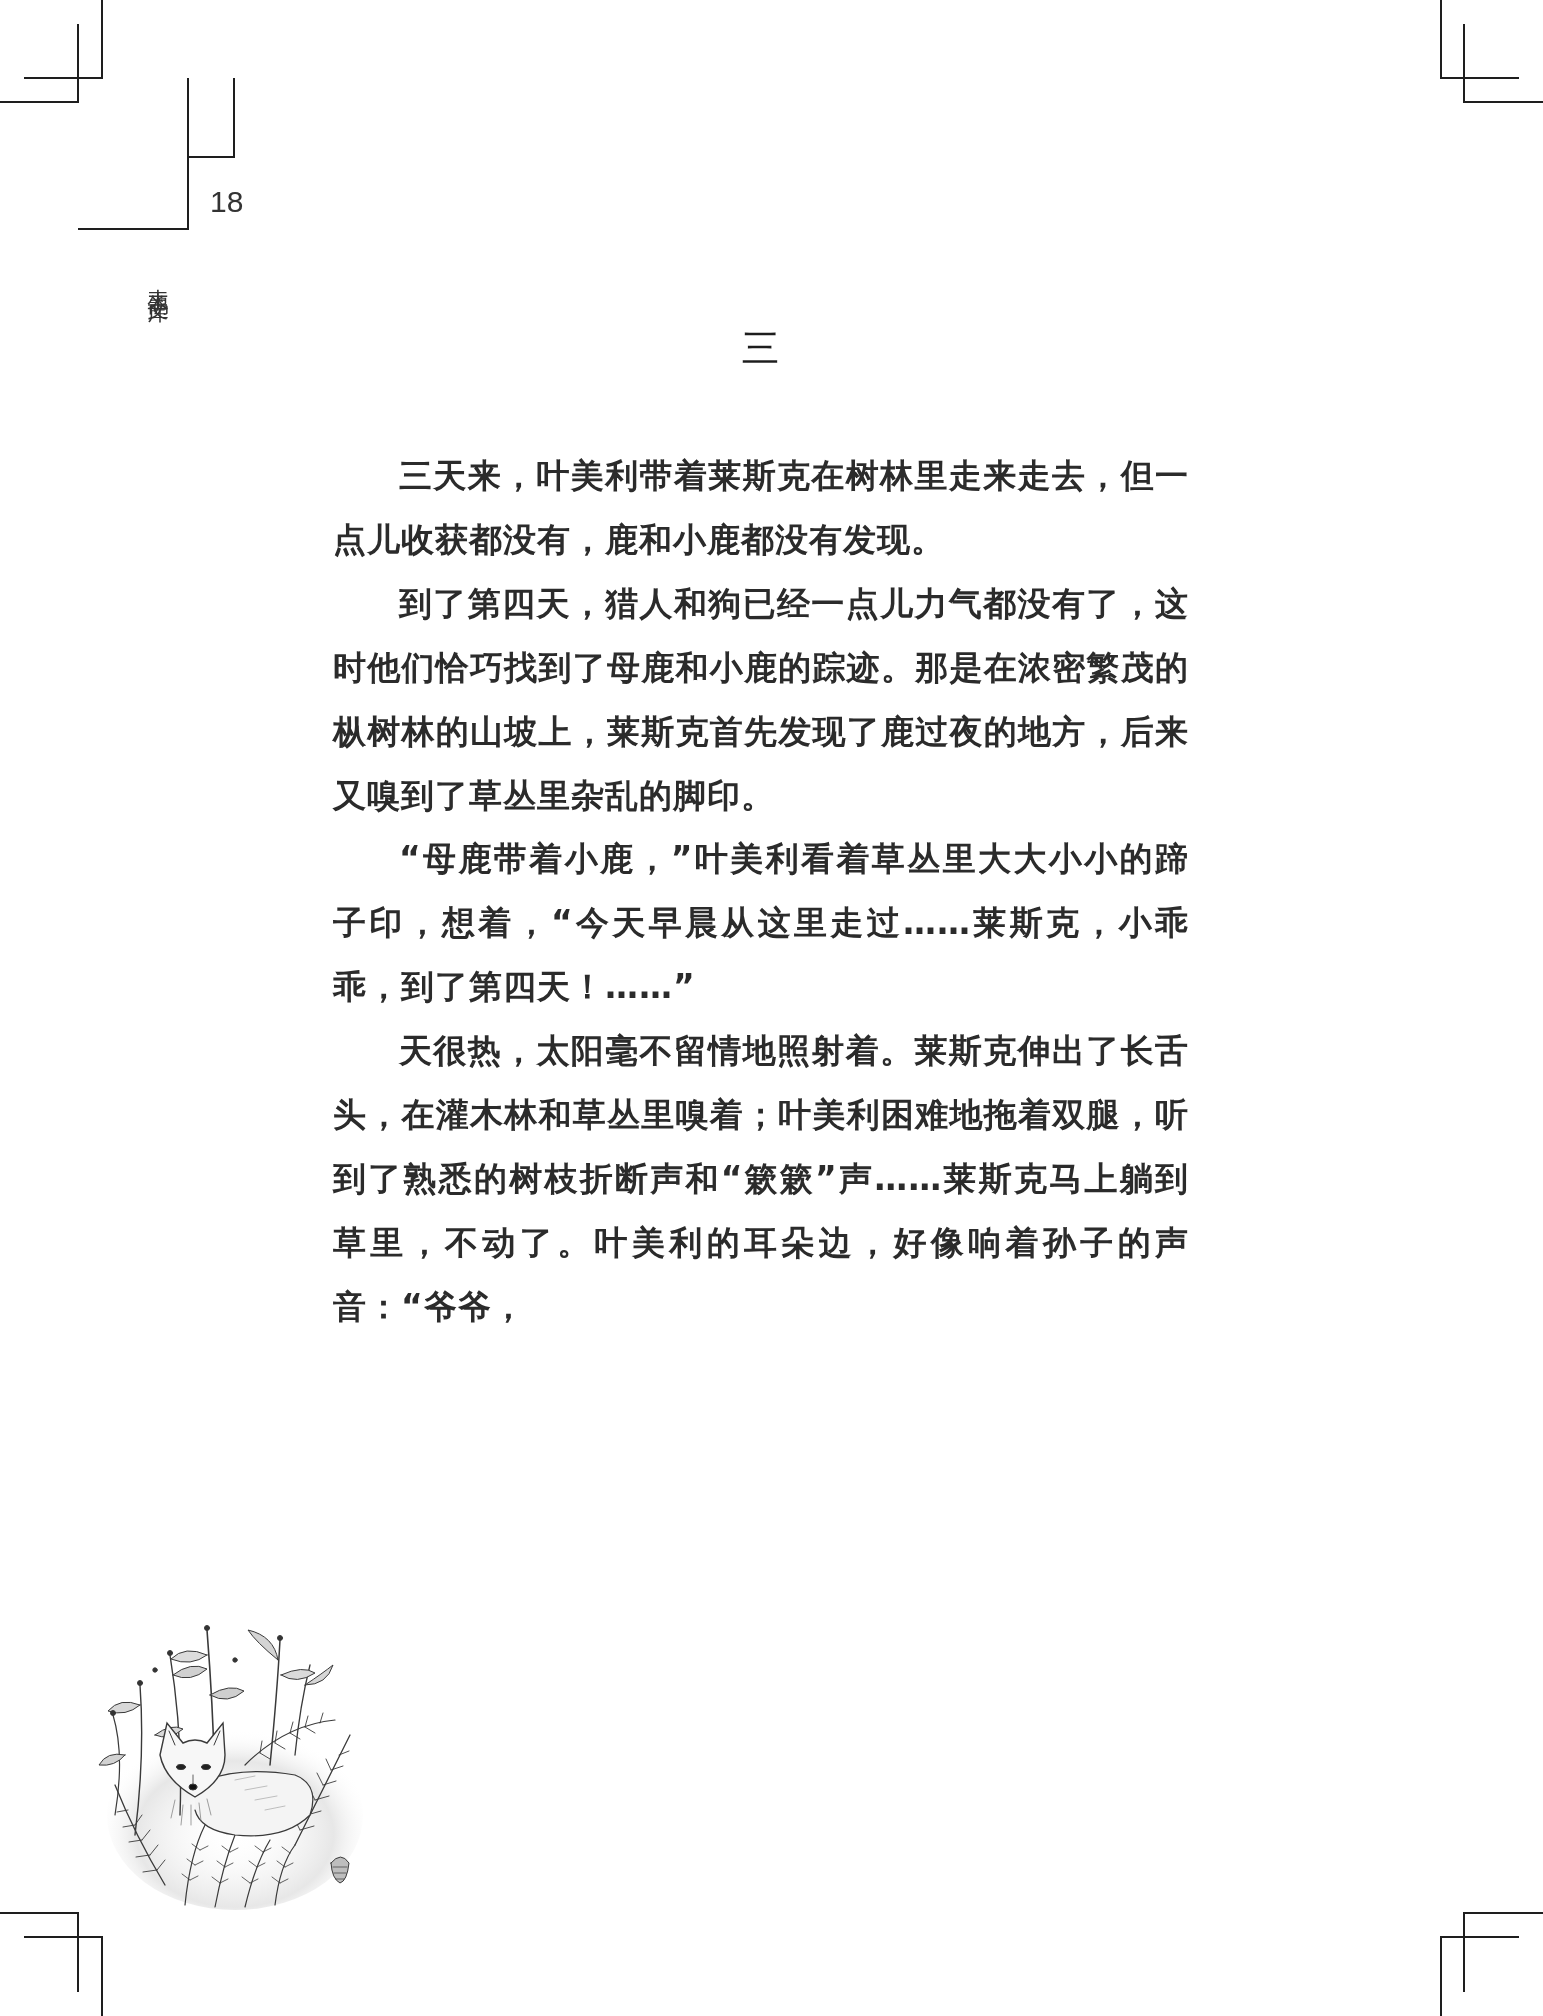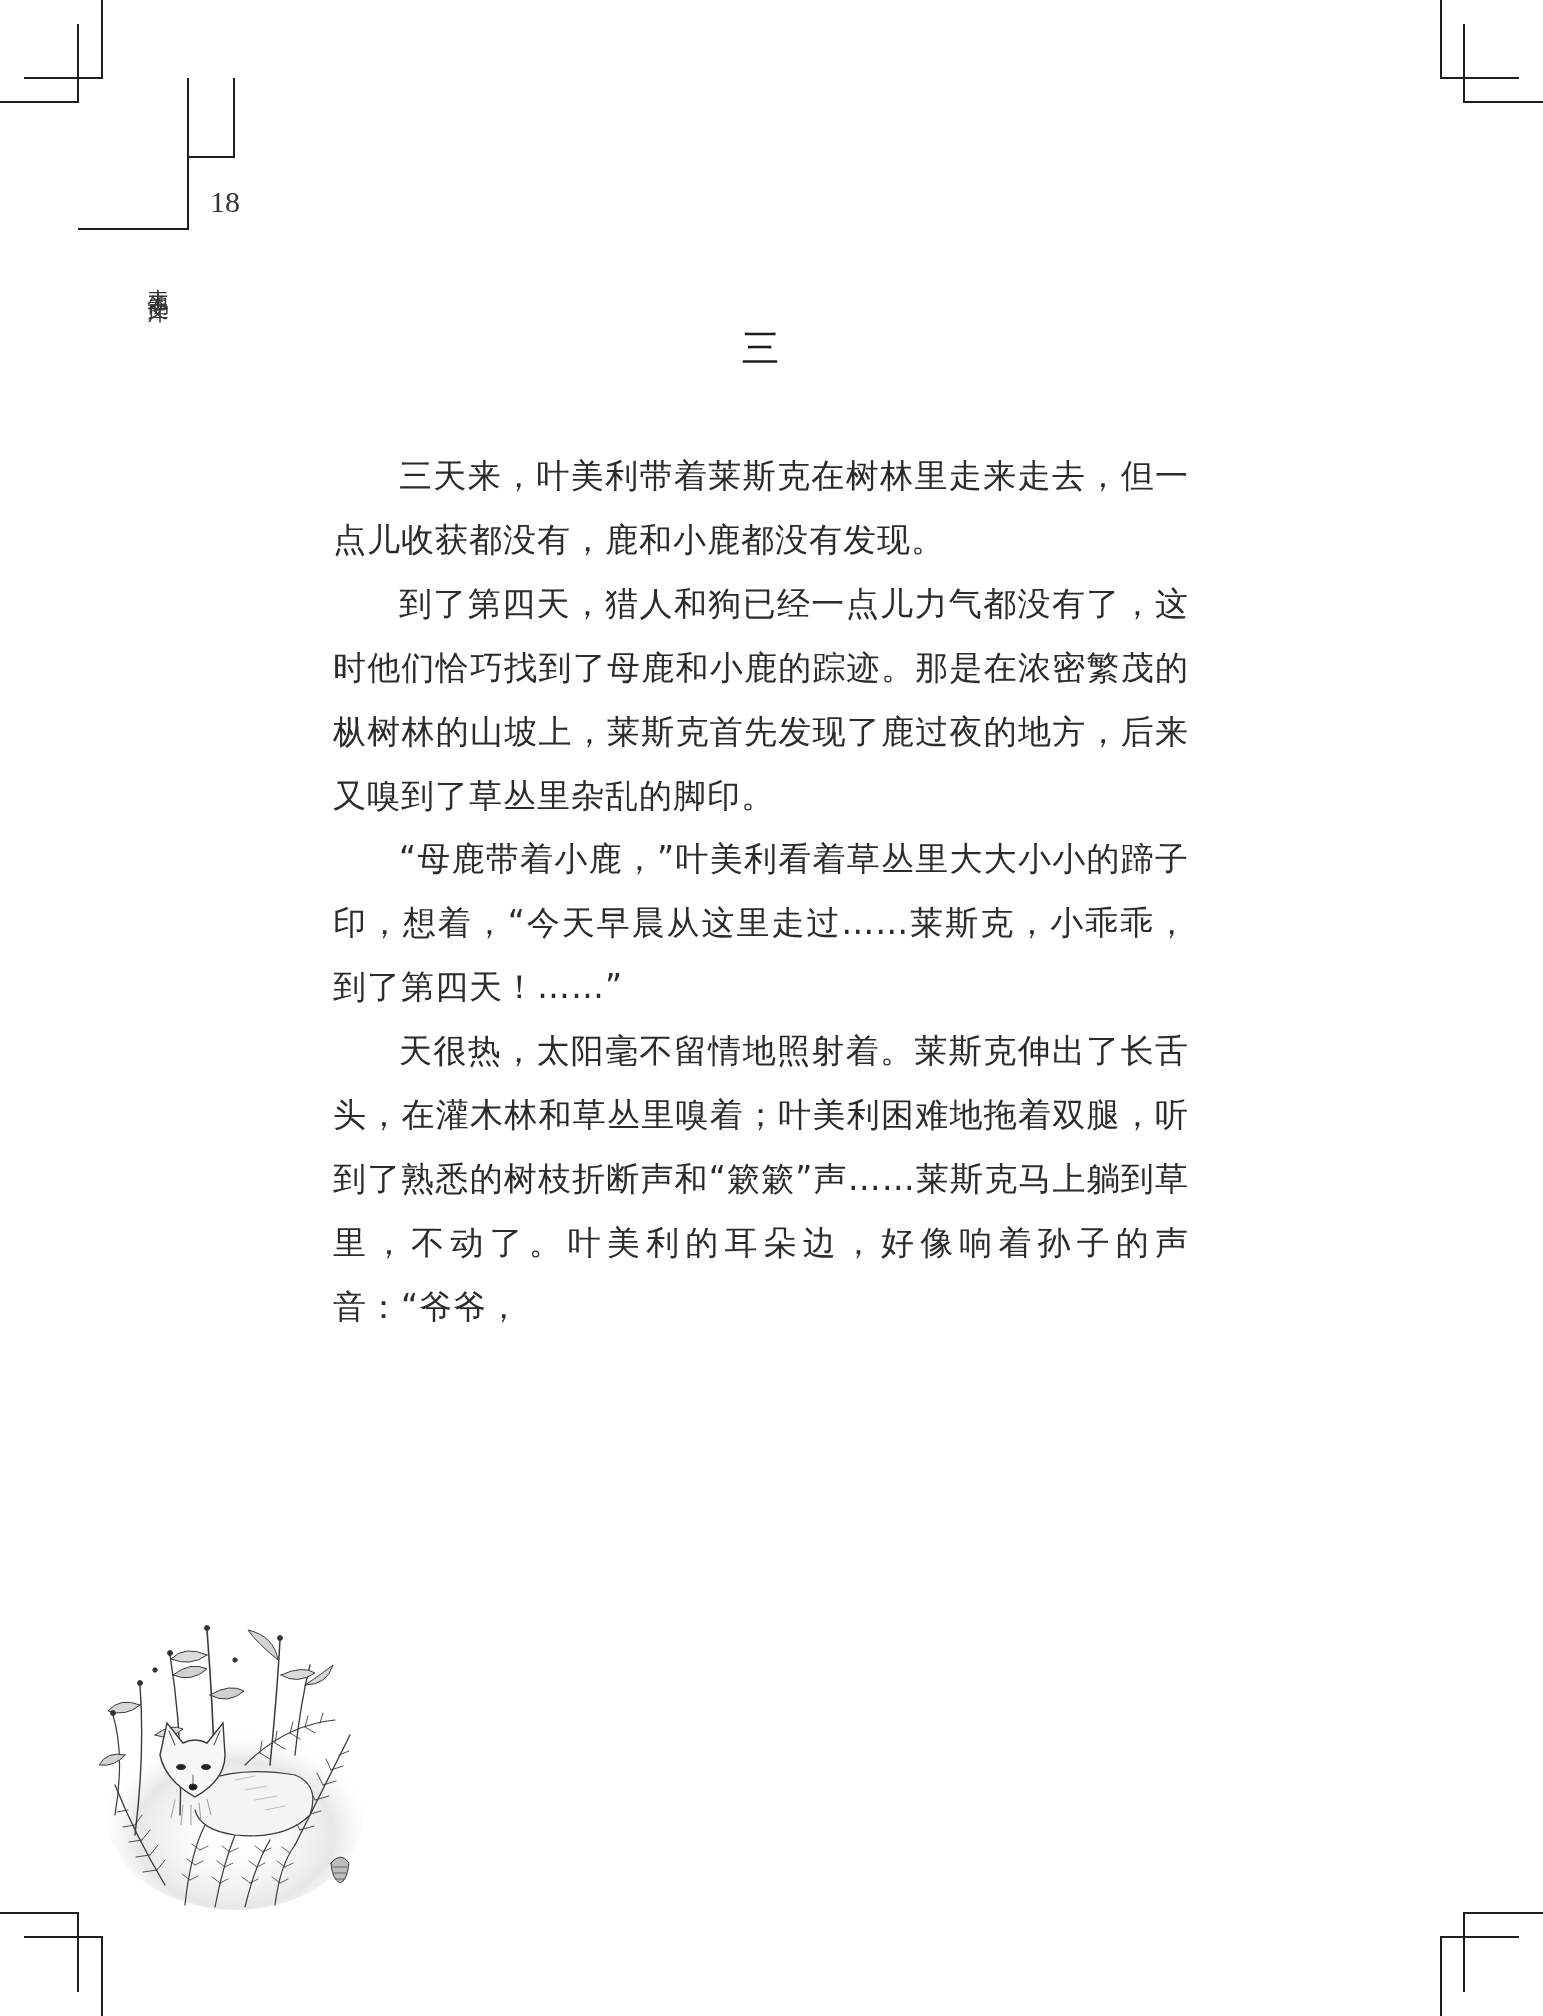--- a/index.html
+++ b/index.html
@@ -7,36 +7,36 @@
     width: 1543px; height: 2016px; position: relative; overflow: hidden;
     font-family: "DejaVu Sans", "Liberation Sans", sans-serif;
     color: #2a2a2a;
   }
   .mark { position: absolute; background: #1e1e1e; }
   .mark.h { height: 2px; }
   .mark.v { width: 2px; }
 
   .page-number {
     position: absolute; left: 210px; top: 185px;
-    font-family: Liberation Serif, serif;
+    font-family: Liberation Sans, sans-serif;
     font-size: 30px; color: #333; letter-spacing: 0;
   }
   .series-title {
     position: absolute; left: 146px; top: 272px; width: 24px;
     font-size: 21px; line-height: 24px; color: #333; text-align: center;
     writing-mode: vertical-rl; letter-spacing: 3px;
   }
   .chapter-heading {
     position: absolute; left: 333px; width: 855px; top: 326px;
     text-align: center; font-size: 38px; line-height: 44px; color: #1d1d1d;
   }
   .body-text {
     position: absolute; left: 333px; top: 444px; width: 856px;
     font-size: 33px; line-height: 63.9px; color: #2b2b2b;
-    text-align: justify; letter-spacing: 1px;
+    text-align: justify; letter-spacing: 1px; font-weight: bold;
   }
   .body-text p { margin: 0; text-indent: 2em; }
   .illustration { position: absolute; left: 95px; top: 1615px; width: 270px; height: 300px; }
 </style>
 </head>
 <body>
 
 <div class="mark v" style="left:101px;top:0;height:78px;"></div>
 <div class="mark h" style="left:24px;top:77px;width:79px;"></div>
 <div class="mark v" style="left:77px;top:24px;height:79px;"></div>

